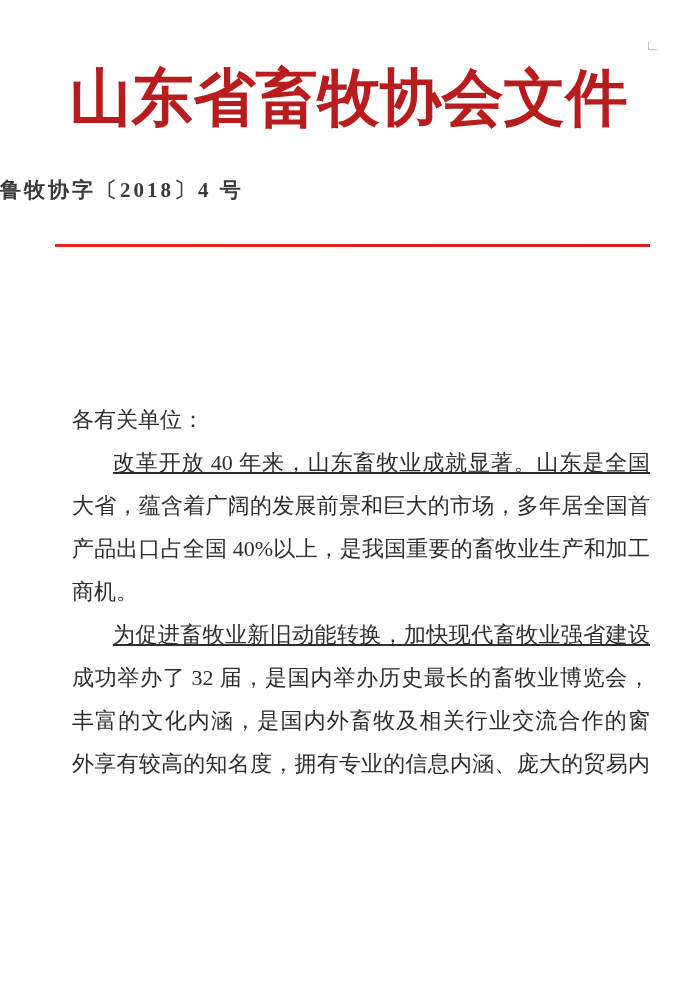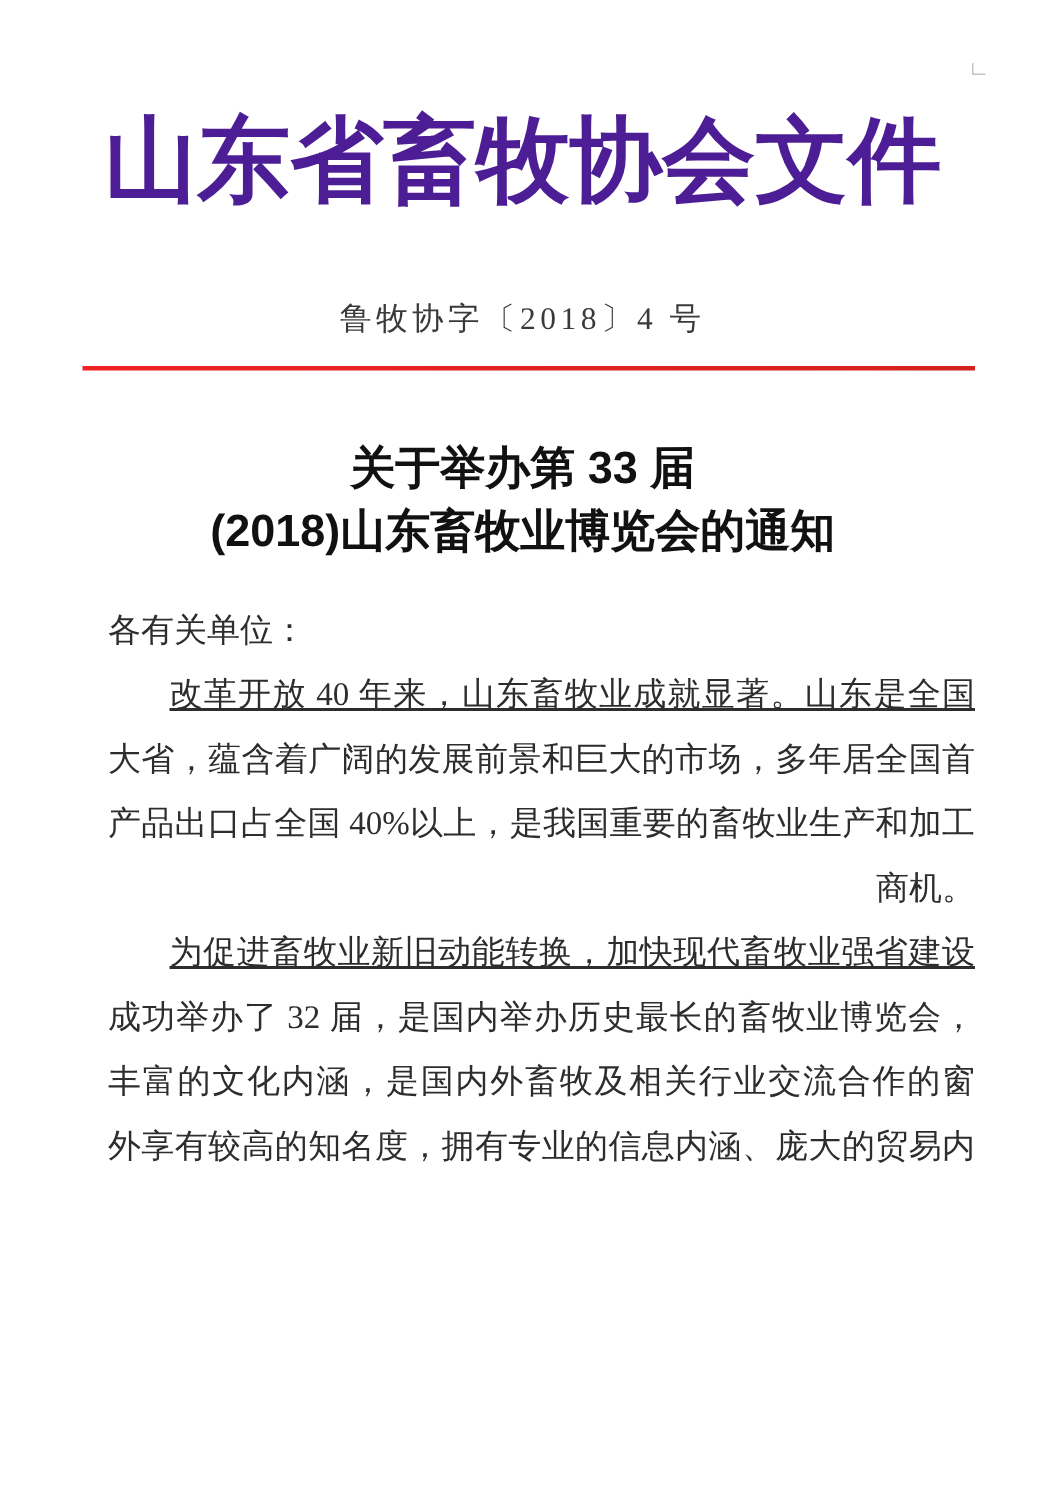--- a/index.html
+++ b/index.html
@@ -22,41 +22,42 @@
     width: 8px;
     height: 7px;
     border-left: 1px solid #c3c3c3;
     border-bottom: 1px solid #c3c3c3;
   }
   .red-title {
     position: absolute;
     top: 50px;
     left: 0;
     right: 0;
-    margin: 12px;
+    margin: 2px;
     text-align: center;
-    color: #4c1d95;
+    color: #b91c1c;
     font-size: 62px;
     font-weight: bold;
     line-height: 92px;
     letter-spacing: 0px;
     font-family: "Liberation Serif", serif;
     white-space: nowrap;
   }
   .doc-number {
     position: absolute;
-    top: 194px;
+    top: 172px;
     left: 0;
     right: 0;
-    text-align: center;
+    text-align: left;
     font-size: 21px;
     line-height: 36px;
     letter-spacing: 3px;
     color: #3a3a3a;
     font-family: "Liberation Serif", serif;
+    font-weight: bold;
   }
   .red-rule {
     position: absolute;
     top: 244px;
     left: 55px;
     width: 595px;
     height: 3px;
     background: linear-gradient(to right, #ef2222, #d42020);
   }
   .notice-title {
@@ -86,22 +87,21 @@
     line-height: 43px;
     white-space: nowrap;
   }
   .line.fill {
     text-align: justify;
     text-align-last: justify;
     white-space: normal;
     overflow: hidden;
   }
   .line.no-fill {
-    text-align: right;
-    margin-left: 12px;
+    text-align: left;
   }
   .line.indent {
     text-indent: 41px;
     text-decoration: underline;
   }
   .salutation {
     height: 43px;
     line-height: 43px;
     text-align: left;
   }
@@ -112,24 +112,20 @@
 <div class="page">
 
   <div class="corner-mark"></div>
 
   <h1 class="red-title">山东省畜牧协会文件</h1>
 
   <div class="doc-number">鲁牧协字〔2018〕4 号</div>
 
   <div class="red-rule"></div>
 
-  <h2 class="notice-title">
-    <div>关于举办第 33 届</div>
-    <div>(2018)山东畜牧业博览会的通知</div>
-  </h2>
 
   <div class="body-block">
     <div class="salutation">各有关单位：</div>
     <div>
         <div class="paragraph">
           <div class="line indent fill">改革开放 40 年来，山东畜牧业成就显著。山东是全国畜牧业</div>
           <div class="line fill">大省，蕴含着广阔的发展前景和巨大的市场，多年居全国首位，畜</div>
           <div class="line fill">产品出口占全国 40%以上，是我国重要的畜牧业生产和加工出口</div>
           <div class="line no-fill">商机。</div>
         </div>

